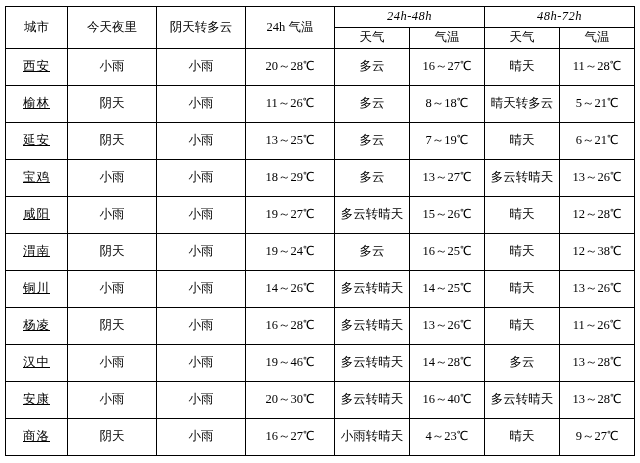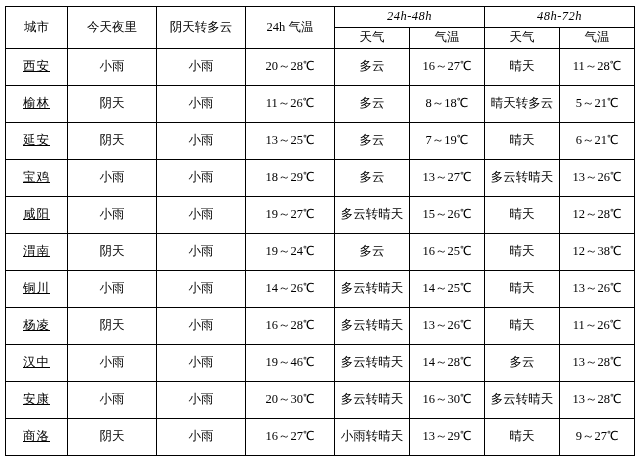--- a/index.html
+++ b/index.html
@@ -176,29 +176,29 @@
         <td>14～28℃</td>
         <td>多云</td>
         <td>13～28℃</td>
       </tr>
       <tr>
         <td class="city-cell">安康</td>
         <td>小雨</td>
         <td>小雨</td>
         <td>20～30℃</td>
         <td>多云转晴天</td>
-        <td>16～30℃</td>
+        <td>16～40℃</td>
         <td>多云转晴天</td>
         <td>13～28℃</td>
       </tr>
       <tr>
         <td class="city-cell">商洛</td>
         <td>阴天</td>
         <td>小雨</td>
         <td>16～27℃</td>
         <td>小雨转晴天</td>
-        <td>13～29℃</td>
+        <td>4～23℃</td>
         <td>晴天</td>
         <td>9～27℃</td>
       </tr>
     </tbody>
   </table>
 </div>
 
 </body></html>

